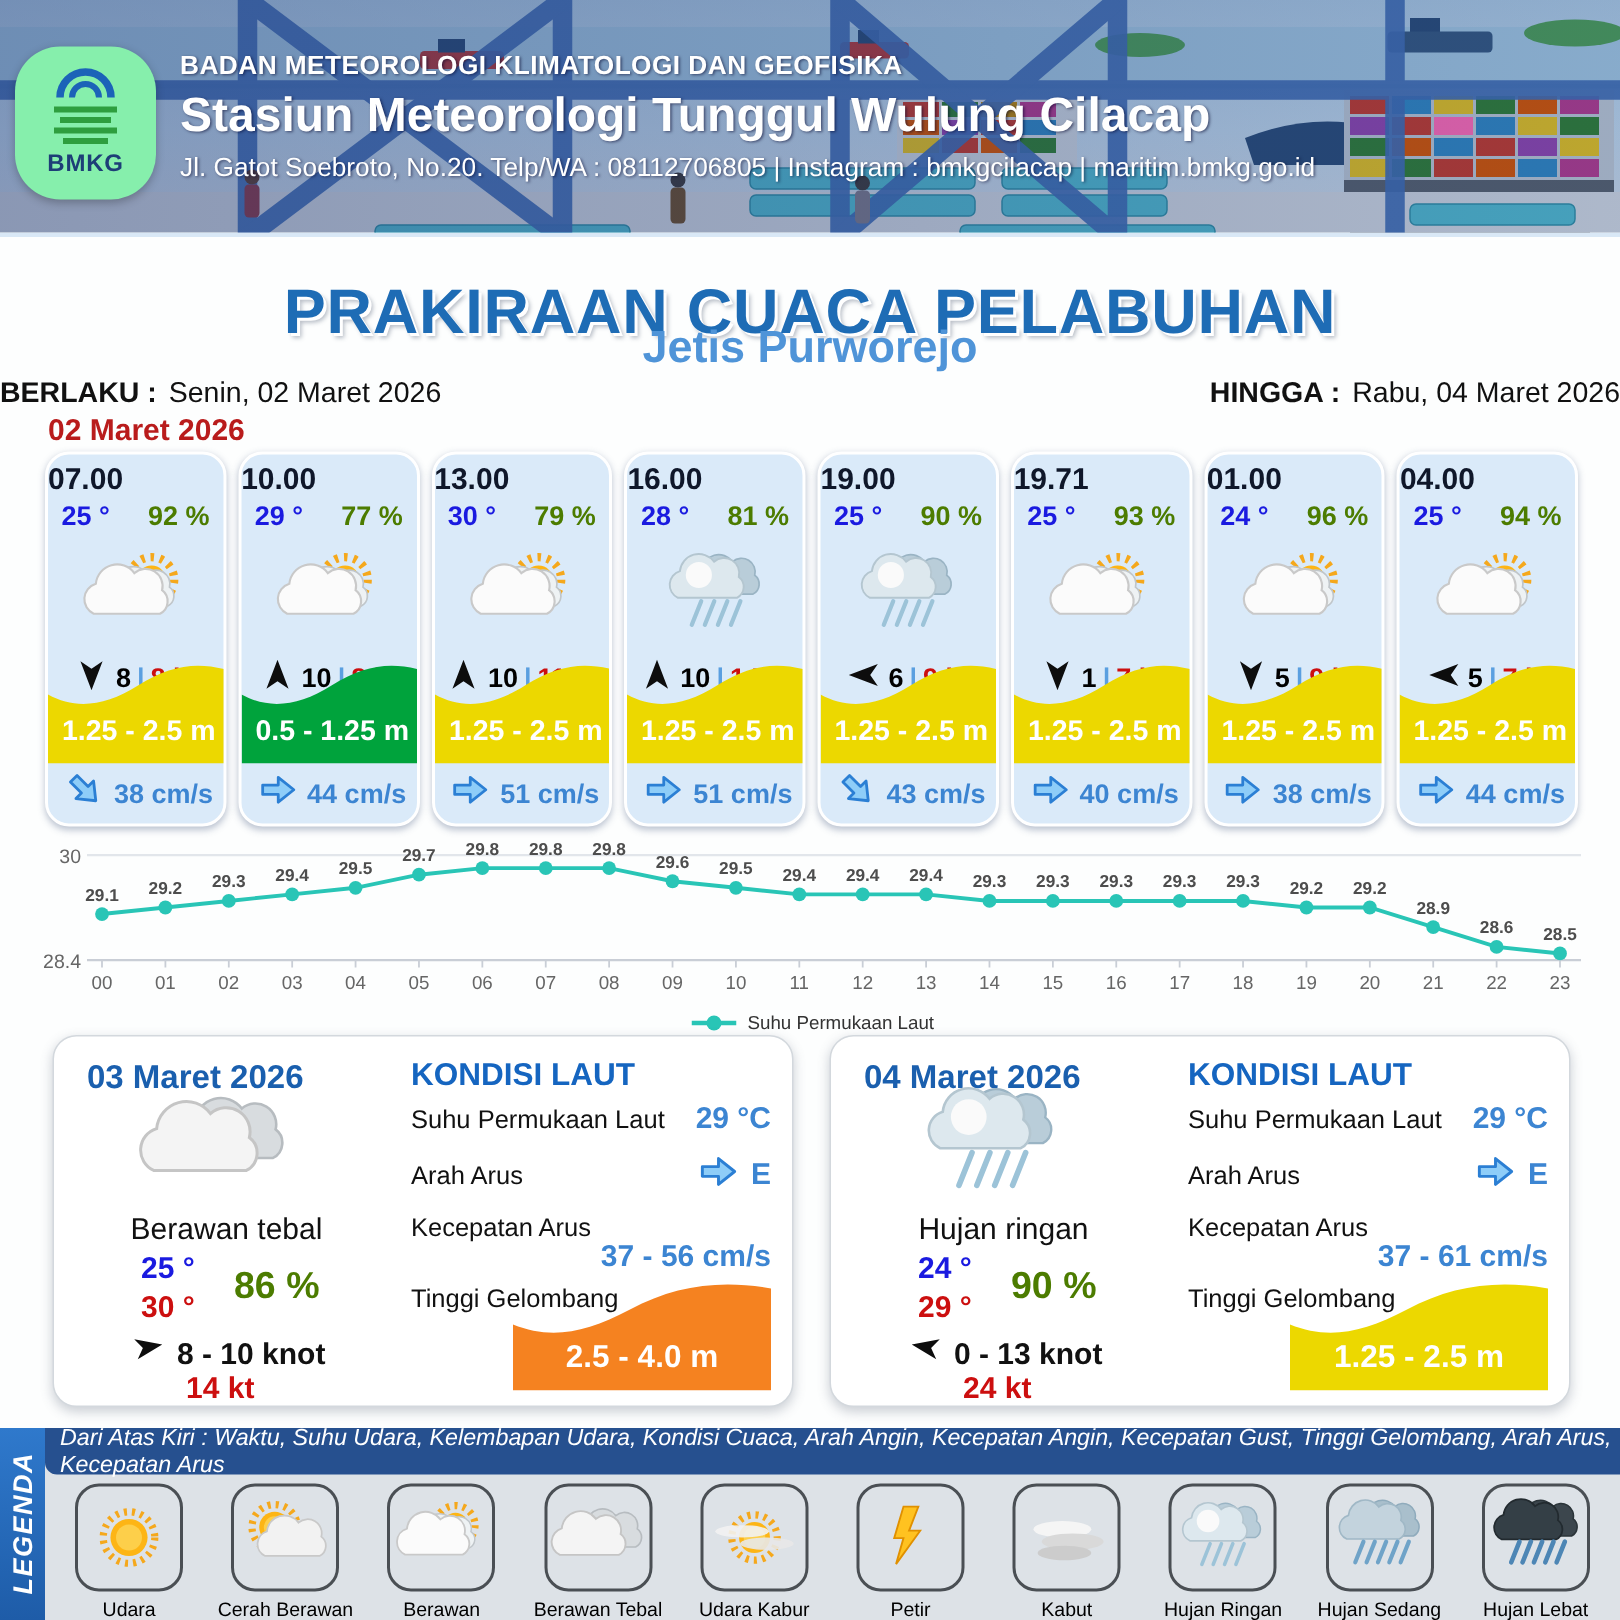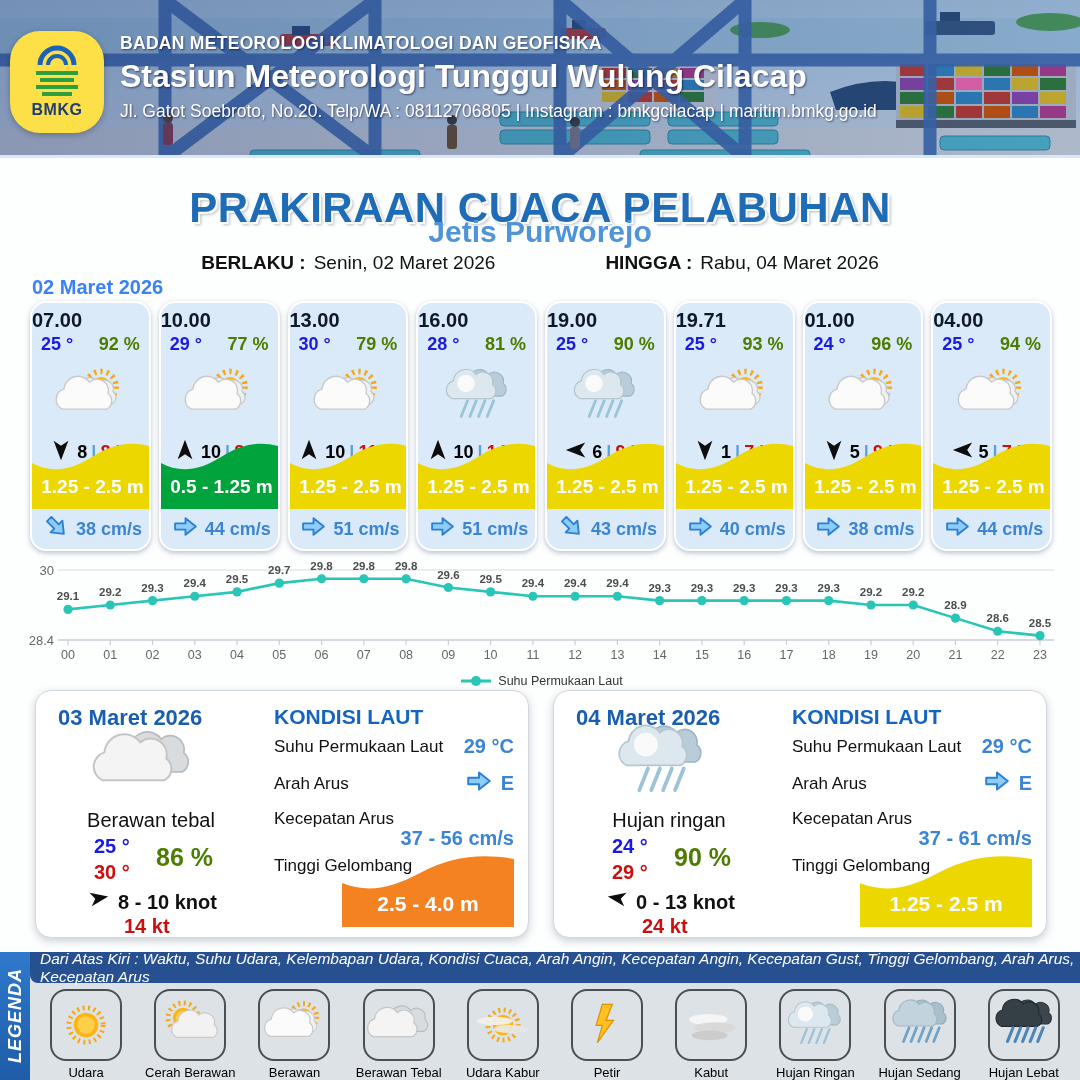--- a/index.html
+++ b/index.html
@@ -4,36 +4,36 @@
 <style>
   * { margin:0; padding:0; box-sizing:border-box; }
   body { width:1080px; height:1080px; font-family:"Liberation Sans", sans-serif; background:#ffffff; overflow:hidden; }
   .page { position:relative; width:1080px; height:1080px; background:#fdfefe; }
 
   
   .header { position:absolute; top:0; left:0; width:1080px; height:158px; overflow:hidden; border-bottom:3px solid #d9e8f6; }
   .header svg.illu { position:absolute; top:0; left:0; }
   .header-overlay { position:absolute; inset:0; background:linear-gradient(90deg, rgba(30,50,110,.38) 0%, rgba(30,50,110,.28) 55%, rgba(30,50,110,.18) 100%); }
   .header-content { position:absolute; top:0; left:0; width:100%; height:100%; display:flex; align-items:center; }
-  .logo-badge { width:94px; height:102px; background:#fde047; border-radius:30px; margin-left:10px; margin-top:8px;
+  .logo-badge { width:94px; height:102px; background:#86efac; border-radius:30px; margin-left:10px; margin-top:8px;
     display:flex; flex-direction:column; align-items:center; justify-content:center; box-shadow:0 2px 6px rgba(0,0,0,.25); flex:none;}
   .logo-badge .logo-text { font-size:16px; font-weight:bold; color:#1d3e77; letter-spacing:.5px; margin-top:2px;}
   .header-text { margin-left:16px; color:#ffffff; text-shadow:1px 1px 2px rgba(0,0,40,.55); }
   .agency { font-size:17.5px; font-weight:bold; letter-spacing:.3px; }
   .station { font-size:32px; font-weight:bold; margin:4px 0 6px 0; }
   .contact { font-size:17.5px; }
 
   
   .main-title { position:absolute; top:184px; width:100%; text-align:center; font-size:42px; font-weight:800; color:#1e6cb5;
      letter-spacing:.5px; text-shadow:2px 2px 0 #ffffff, 3px 3px 3px rgba(100,110,130,.45); }
   .sub-title { position:absolute; top:215px; width:100%; text-align:center; font-size:30px; font-weight:bold; color:#4f94d8; }
-  .validity { position:absolute; top:252px; width:100%; display:flex; justify-content:center; gap:110px; font-size:19px; color:#111; }
+  .validity { position:absolute; top:252px; width:100%; display:flex; justify-content:space-between; gap:110px; font-size:19px; color:#111; }
   .validity b { font-weight:bold; margin-right:8px; }
 
-  .date-label { position:absolute; top:276px; left:32px; font-size:20px; font-weight:bold; color:#3b82f6; }
+  .date-label { position:absolute; top:276px; left:32px; font-size:20px; font-weight:bold; color:#b91c1c; }
 
   
   .cards-row { position:absolute; top:301px; left:30px; width:1022px; display:flex; gap:8px; }
   .hcard { width:121px; height:250px; background:#daeaf9; border:2px solid #ffffff; border-radius:16px;
     box-shadow:0 2px 5px rgba(60,80,120,.35); overflow:hidden; display:flex; flex-direction:column; position:relative;}
   .hc-time { text-align:left; font-size:20px; font-weight:bold; color:#0f172a; margin-top:6px; }
   .hc-th { display:flex; justify-content:space-between; padding:2px 9px 0 9px; font-size:18px; font-weight:bold; }
   .hc-temp { color:#1a1ae0; } .hc-hum { color:#4c7c00; }
   .hc-icon { height:82px; display:flex; align-items:center; justify-content:center; }
   .hc-wind { display:flex; align-items:center; justify-content:center; gap:4px; font-size:18px; font-weight:bold; height:30px; }

